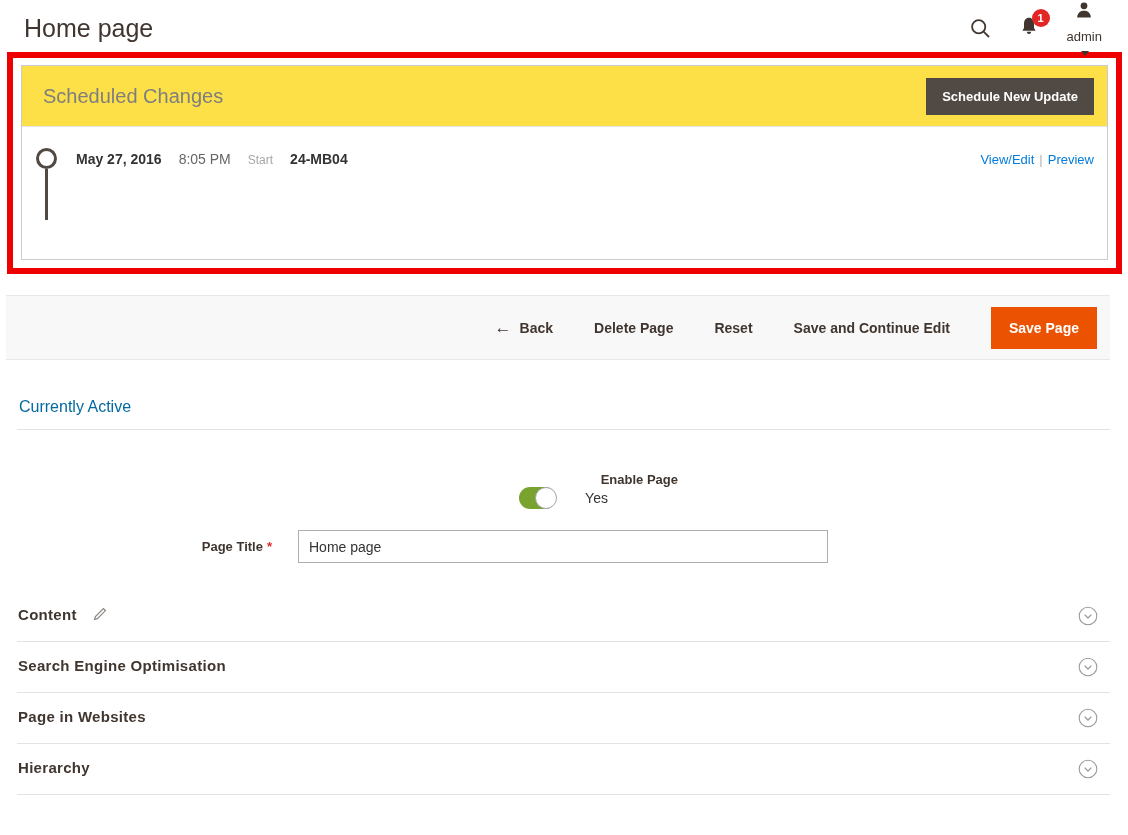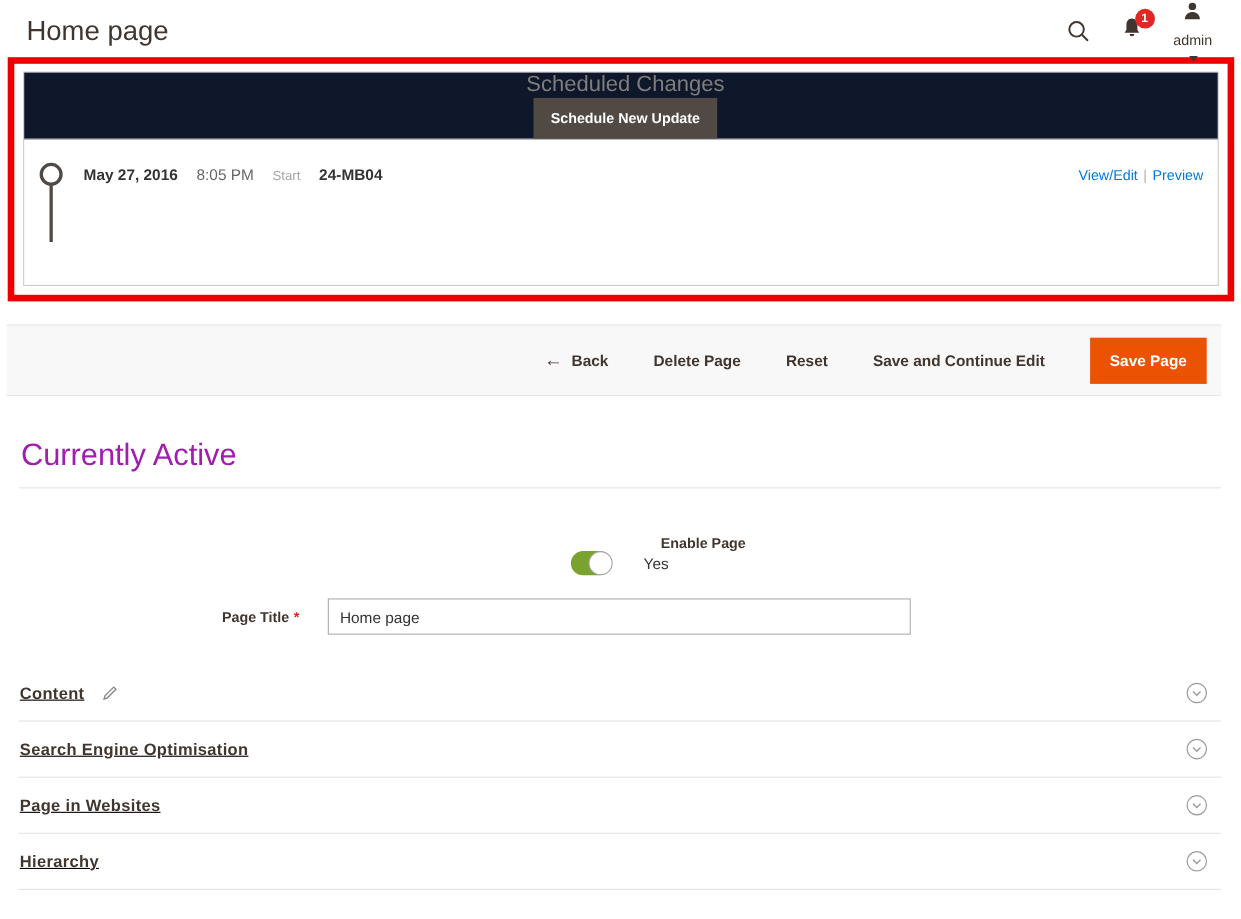--- a/index.html
+++ b/index.html
@@ -17,22 +17,22 @@
     border-radius:9px; display:flex; align-items:center; justify-content:center;
     padding:0 4px; }
   .user-menu { display:flex; align-items:center; gap:7px; cursor:pointer;
     font-size:13px; color:#41362f;flex-direction:column; }
   .caret { width:0; height:0; border-left:4px solid transparent;
     border-right:4px solid transparent; border-top:5px solid #41362f; margin-left:2px; }
 
   
   .annotation { margin:2px 6px 0 7px; border:6px solid #ee0000; padding:7px 8px 8px; }
   .panel { border:1px solid #cccccc; background:#fff; }
-  .panel-head { height:61px; background:#0f172a; border-bottom:1px solid #e3e3e3;
-    display:flex; align-items:center; justify-content:space-between; padding:0 13px 0 21px;flex-direction:column; }
+  .panel-head { height:61px; background:#fde047; border-bottom:1px solid #e3e3e3;
+    display:flex; align-items:center; justify-content:space-between; padding:0 13px 0 21px; }
   .panel-title { font-size:20px; font-weight:400; color:#7e7e7e; }
   .btn-dark { background:#514943; color:#fff; border:none; font-weight:bold;
     font-size:13px; padding:11px 16px; cursor:pointer; font-family:inherit; }
   .panel-body { height:132px; display:flex; align-items:flex-start; padding:21px 13px 0 14px; }
   .timeline { width:21px; flex:none; }
   .tl-circle { width:21px; height:21px; border:3px solid #514943; border-radius:50%; }
   .tl-stem { width:3px; height:51px; background:#514943; margin-left:9px; }
   .entry-meta { display:flex; align-items:baseline; gap:17px; margin-left:19px;
     flex:1; padding-top:3px; }
   .e-date, .e-name { font-size:14px; font-weight:bold; color:#333; }
@@ -49,41 +49,41 @@
     padding-right:13px; }
   .txt-btn { background:none; border:none; font-family:inherit; cursor:pointer;
     font-size:14px; font-weight:bold; color:#41362f; display:inline-flex;
     align-items:center; gap:8px; }
   .txt-btn .arrow { font-size:17px; font-weight:400; }
   .btn-primary { background:#eb5202; color:#ffffff; border:none; font-family:inherit;
     font-size:14px; font-weight:bold; padding:13px 18px; cursor:pointer; }
 
   
   .content { margin:0 18px 0 17px; }
-  .section-heading { font-size:28px; font-weight:400; color:#a21caf;
+  .section-heading { font-size:16px; font-weight:400; color:#0369a1;
     margin:38px 0 13px 2px; }
   .rule { border:none; border-top:1px solid #e3e3e3; }
   .form-row { display:flex; align-items:center; margin-top:21px; }
   .form-row.first { margin-top:42px;flex-direction:column; }
   .f-label { width:281px; flex:none; text-align:right; padding-right:26px;
     font-size:13px; font-weight:bold; color:#41362f; }
   .req { color:#e22626; font-style:normal; font-weight:bold; margin-left:4px; }
   .ctrl { display:flex; align-items:center;gap:16px; }
   .toggle { position:relative; width:37px; height:22px; background:#79a22e;
     border-radius:11px; cursor:pointer; display:inline-block; margin-right:13px; }
   .knob { position:absolute; right:-1px; top:0; width:22px; height:22px;
     background:#fff; border:1px solid #a5a5a5; border-radius:50%; }
   .toggle-text { font-size:14px; color:#333; }
   .text-input { width:530px; height:33px; border:1px solid #adadad; padding:0 10px;
     font-size:14px; color:#333; font-family:inherit; }
 
   
   .accordion { margin-top:28px; }
-  .acc-row { display:flex; align-items:center; padding:15px 1px;
-    border-bottom:1px solid #e3e3e3; cursor:pointer;text-decoration:underline; }
+  .acc-row { display:flex; padding:15px 1px;
+    border-bottom:1px solid #e3e3e3; cursor:pointer; }
   .acc-title { font-size:15px; font-weight:bold; color:#41362f; letter-spacing:.3px; }
   .pencil { display:inline-flex; margin-left:15px; }
   .chev { display:inline-flex; margin-left:auto; margin-right:11px; }
 </style>
 </head>
 <body>
 
 <header class="page-header">
   <h1 class="page-title">Home page</h1>
   <div class="header-actions">

